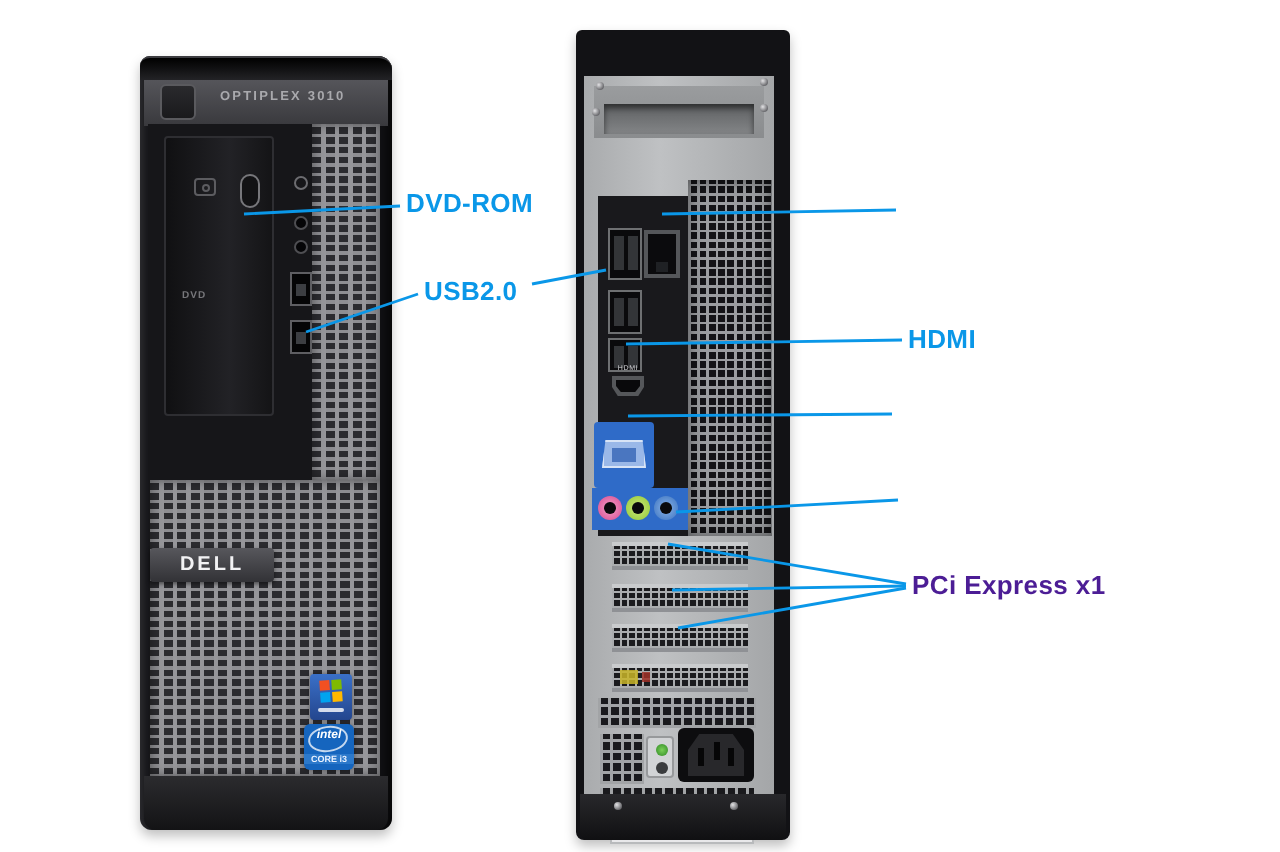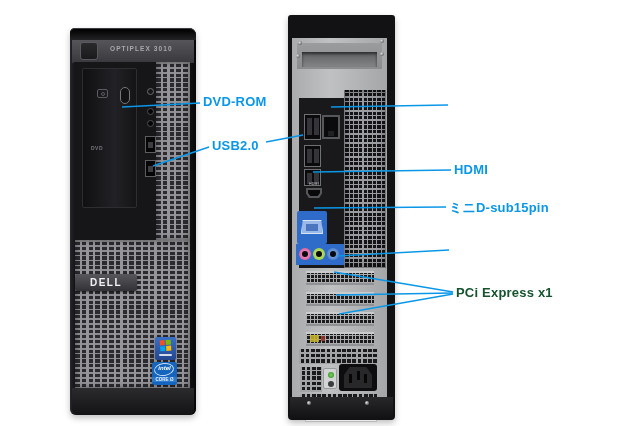--- a/index.html
+++ b/index.html
@@ -252,16 +252,15 @@
       <line x1="446" y1="207" x2="314" y2="208" stroke="#0a97e8" stroke-width="1.4"></line>
       <line x1="449" y1="250" x2="338" y2="256" stroke="#0a97e8" stroke-width="1.4"></line>
       <line x1="453" y1="292" x2="334" y2="272" stroke="#0a97e8" stroke-width="1.4"></line>
       <line x1="453" y1="293" x2="336" y2="295" stroke="#0a97e8" stroke-width="1.4"></line>
       <line x1="453" y1="294" x2="339" y2="314" stroke="#0a97e8" stroke-width="1.4"></line>
     </svg>
   <div id="annotation-layer">
       <div class="callout" style="left: 203px; top: 94px; color: rgb(10, 151, 232);">DVD-ROM</div>
       <div class="callout" style="left: 212px; top: 138px; color: rgb(10, 151, 232);">USB2.0</div>
       <div class="callout" style="left: 454px; top: 162px; color: rgb(10, 151, 232);">HDMI</div>
-      <div class="callout" style="left: 449px; top: 199px; color: rgb(10, 151, 232);">ミニD-sub15pin</div>
-      <div class="callout" style="left: 456px; top: 285px; color: #14532d; text-align: right;">PCi Express x1</div>
+      <div class="callout" style="left: 456px; top: 285px; color: #4c1d95; text-align: right;">PCi Express x1</div>
     </div>
 </div>
 
 </body></html>

